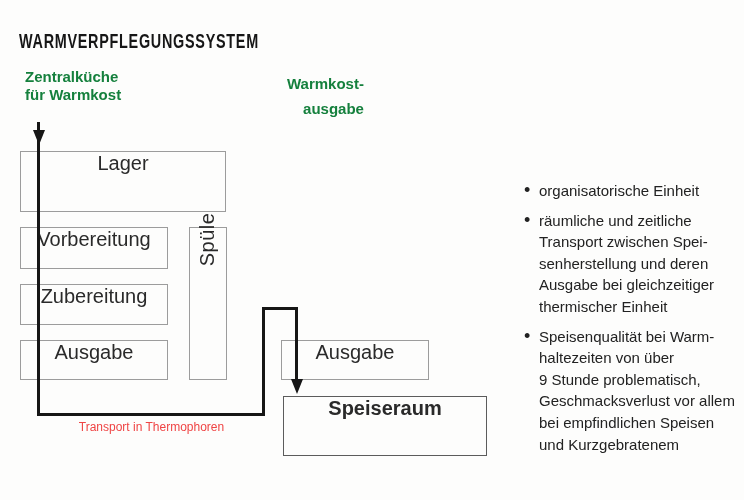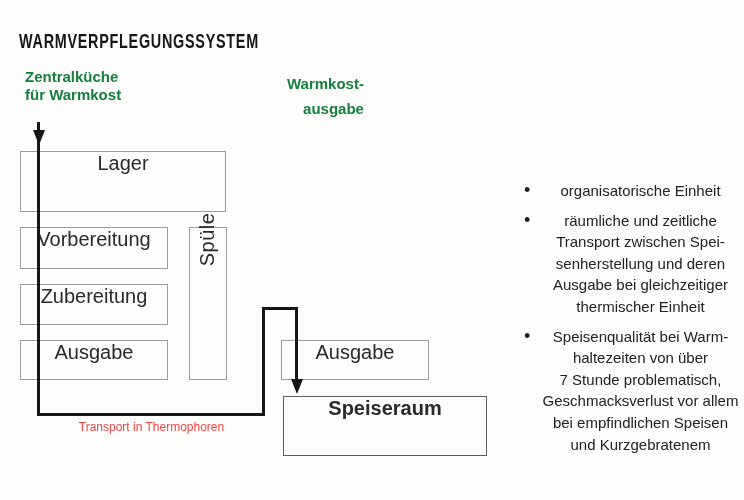--- a/index.html
+++ b/index.html
@@ -55,21 +55,21 @@
 
   .transport {
     left:38px; top:420px; width:227px; text-align:center;
     font-size:12px; color:#ef4444;
   }
 
   
   .notes { left:524px; top:180px; width:218px; }
   .note  { display:flex; margin:0 0 8px 0; font-size:15px; line-height:21.6px; color:#222; }
   .note .dot { flex:0 0 15px; width:15px; font-size:18px; line-height:21.6px; }
-  .note .txt { flex:1; white-space:pre-line;text-align:center; }
+  .note .txt { flex:1; white-space:pre-line; }
 </style>
 </head>
 <body>
 
 <div class="stage">
 
   <div class="abs title">WARMVERPFLEGUNGSSYSTEM</div>
 
   <div class="abs colhead colhead-left">Zentralküche
 für Warmkost</div>
@@ -118,20 +118,20 @@
       <span class="txt">räumliche und zeitliche
 Transport zwischen Spei-
 senherstellung und deren
 Ausgabe bei gleichzeitiger
 thermischer Einheit</span>
     </div>
     <div class="note">
       <span class="dot">•</span>
       <span class="txt">Speisenqualität bei Warm-
 haltezeiten von über
-7 Stunde problematisch,
+9 Stunde problematisch,
 Geschmacksverlust vor allem
 bei empfindlichen Speisen
 und Kurzgebratenem</span>
     </div>
   </div>
 
 </div>
 
 </body></html>

